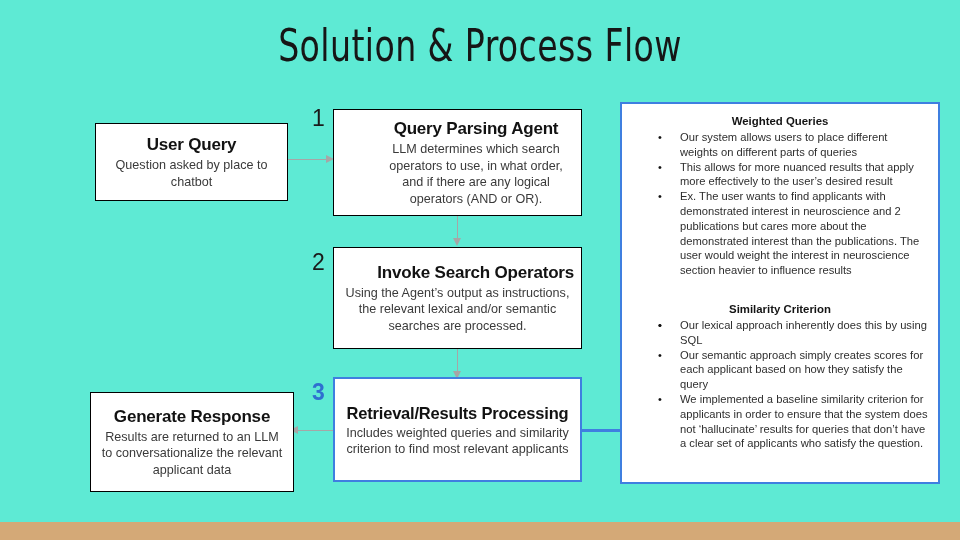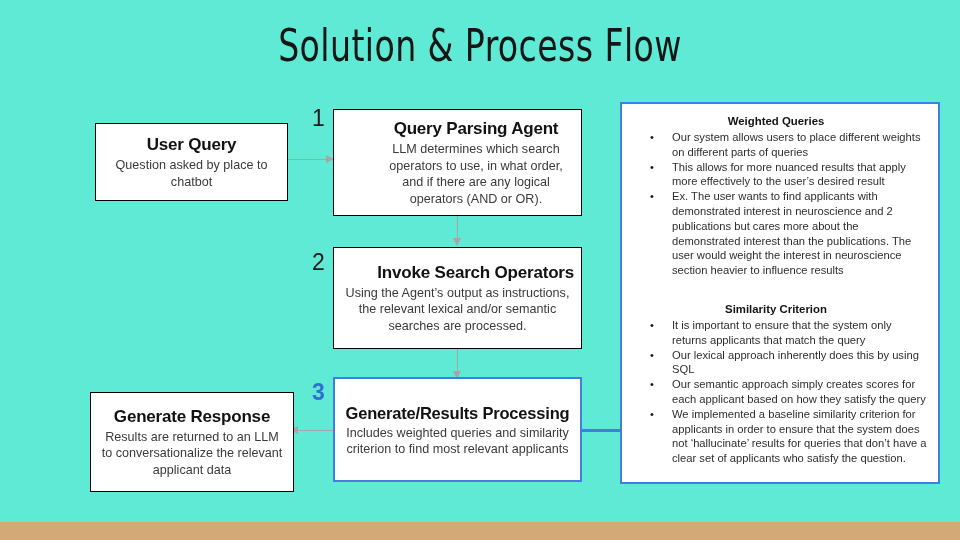--- a/index.html
+++ b/index.html
@@ -128,21 +128,21 @@
     z-index: 2;
   }
 
   
   .panel {
     position: absolute;
     box-sizing: border-box;
     background: #ffffff;
     border: 2.4px solid #3f7fe0;
     z-index: 4;
-    padding: 10px 10px 8px 2px;
+    padding: 10px 10px 8px 10px;
     overflow: hidden;
   }
   .panel-heading {
     text-align: center;
     font-weight: bold;
     font-size: 11.4px;
     line-height: 15px;
     color: #141414;
     margin-bottom: 1px;
   }
@@ -216,21 +216,21 @@
     <div class="box-title">Query Parsing Agent</div>
     <div class="box-desc">LLM determines which search operators to use, in what order, and if there are any logical operators (AND or OR).</div>
   </div>
 
   <div class="box" style="left:333px; top:247px; width:249px; height:102px;align-items:flex-end;">
     <div class="box-title">Invoke Search Operators</div>
     <div class="box-desc">Using the Agent’s output as instructions, the relevant lexical and/or semantic searches are processed.</div>
   </div>
 
   <div class="box blue" style="left:333px; top:377px; width:249px; height:105px;">
-    <div class="box-title small">Generate/Results Processing</div>
+    <div class="box-title small">Retrieval/Results Processing</div>
     <div class="box-desc">Includes weighted queries and similarity criterion to find most relevant applicants</div>
   </div>
 
   <div class="box" style="left:90px; top:392px; width:204px; height:100px;">
     <div class="box-title">Generate Response</div>
     <div class="box-desc">Results are returned to an LLM to conversationalize the relevant applicant data</div>
   </div>
 
   <div class="panel" style="left:620px; top:102px; width:320px; height:382px;">
 
@@ -251,21 +251,20 @@
       </li>
     </ul>
 
     <div class="panel-gap"></div>
 
     <div class="panel-heading">Similarity Criterion</div>
 
     <ul class="panel-list">
       <li>
         <span class="bullet">•</span>
-        <span>It is important to ensure that the system only returns applicants that match the query</span>
       </li>
       <li>
         <span class="bullet">•</span>
         <span>Our lexical approach inherently does this by using SQL</span>
       </li>
       <li>
         <span class="bullet">•</span>
         <span>Our semantic approach simply creates scores for each applicant based on how they satisfy the query</span>
       </li>
       <li>

